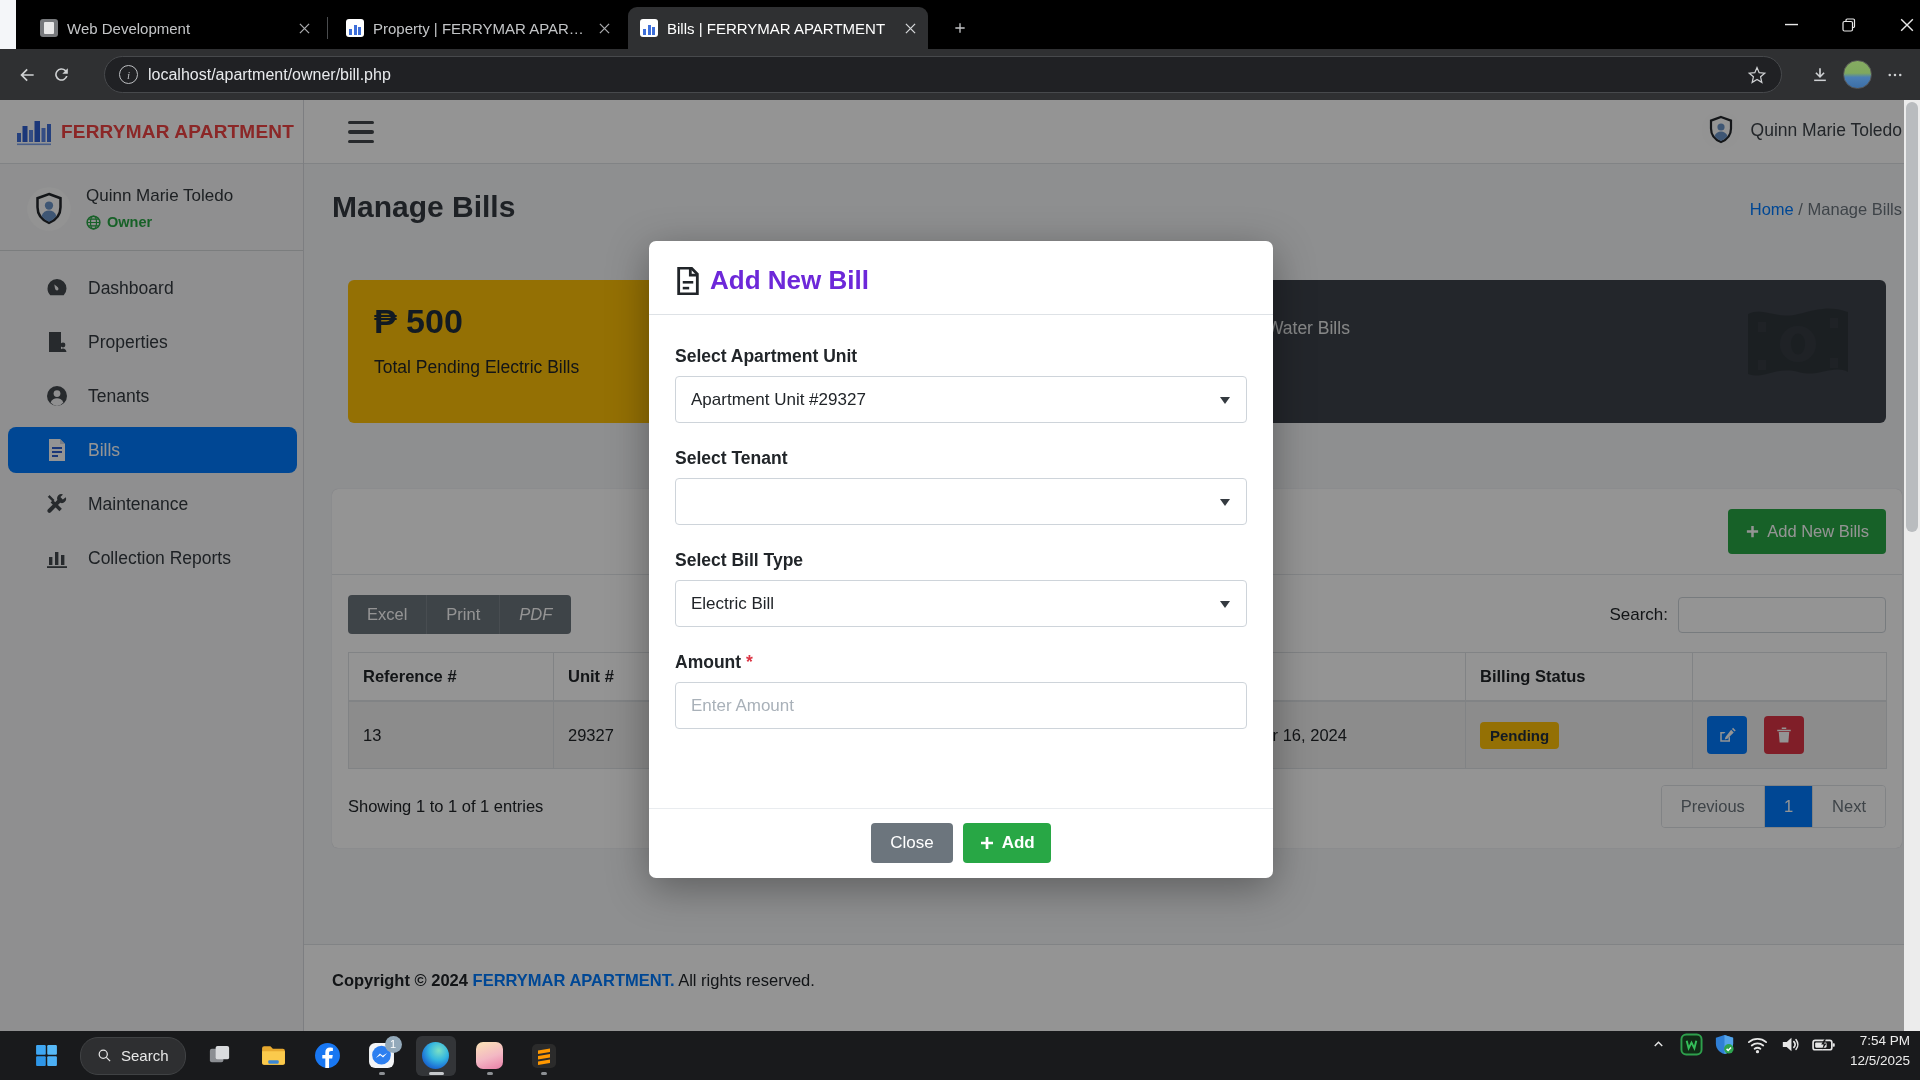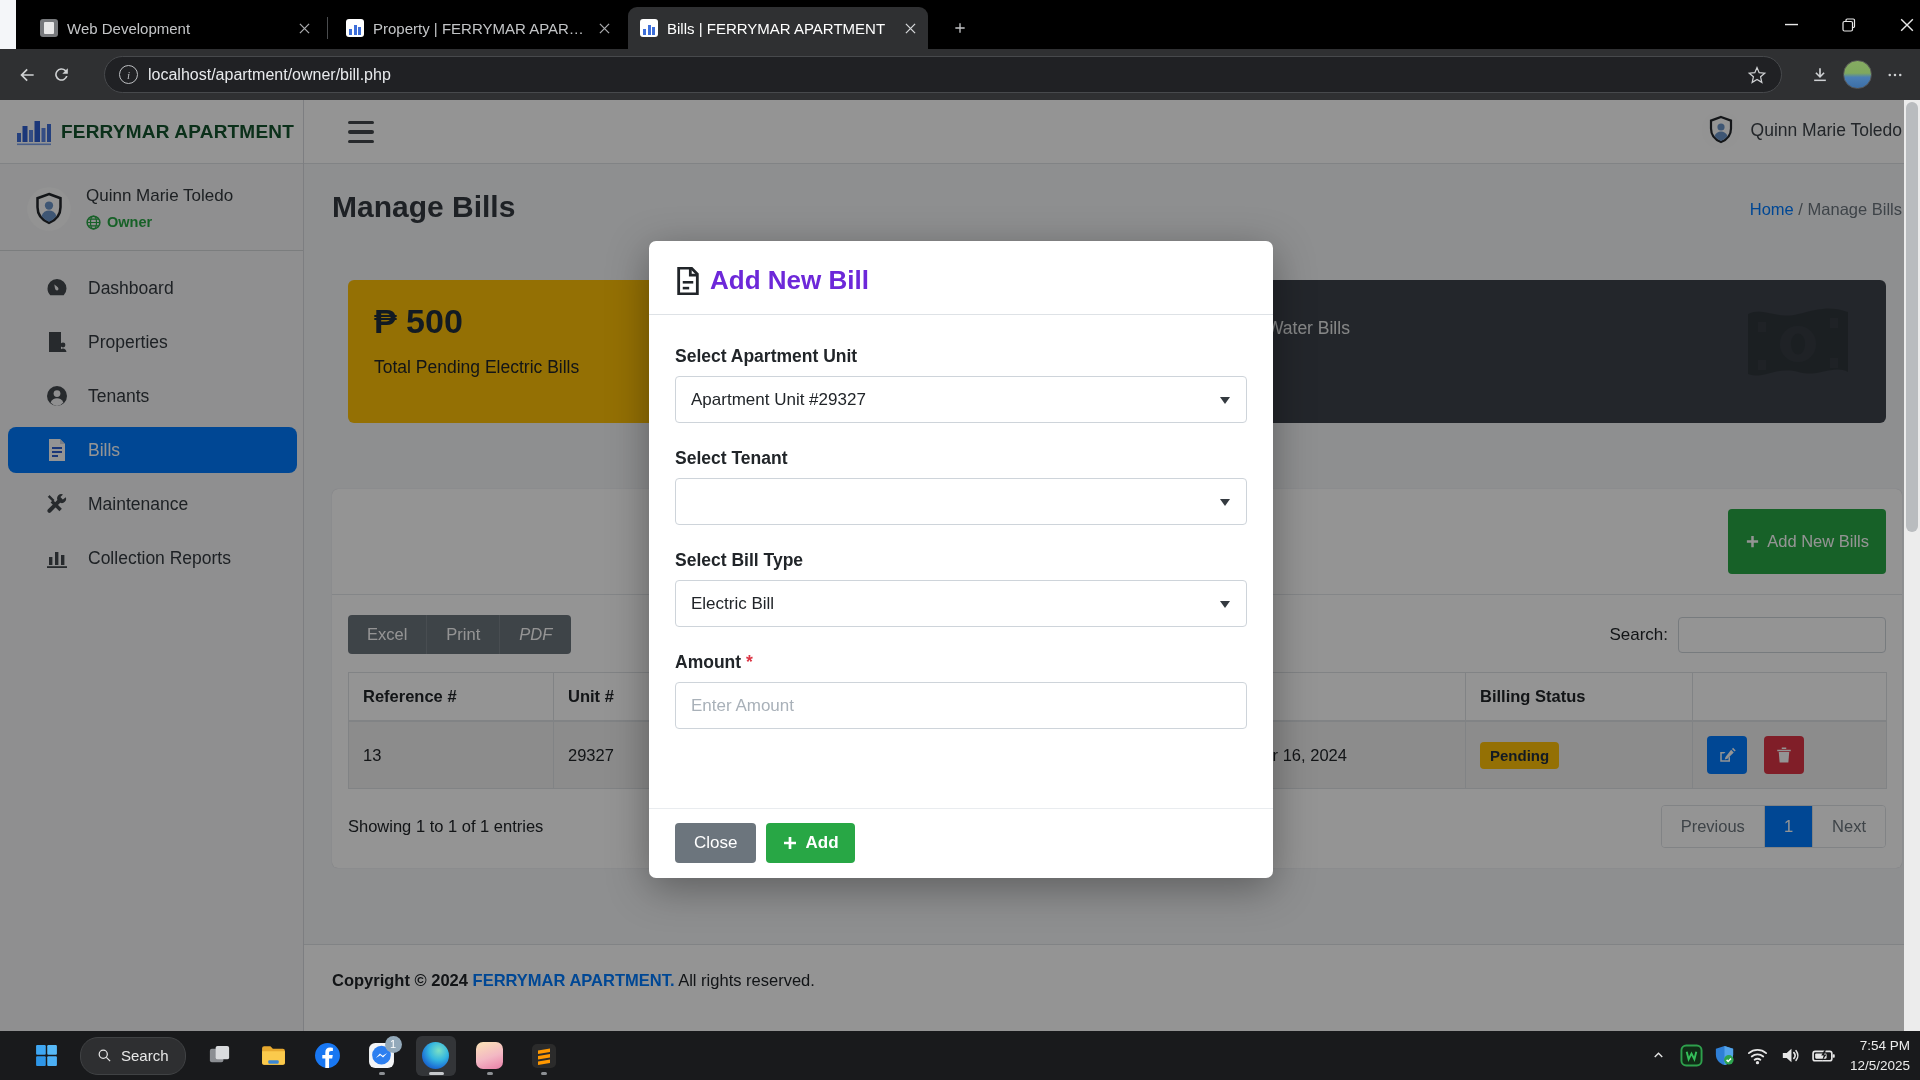--- a/index.html
+++ b/index.html
@@ -35,21 +35,21 @@
   .page{position:absolute;top:100px;left:0;width:1920px;height:931px;background:#f4f6f9;overflow:hidden;}
   .dim{position:absolute;inset:0;background:rgba(0,0,0,0.42);z-index:5;}
 
   .app-header{position:absolute;top:0;left:304px;width:1616px;height:64px;background:#fff;border-bottom:1px solid #dee2e6;box-sizing:border-box;}
   .hamburger{position:absolute;left:44px;top:21px;width:26px;height:22px;display:flex;flex-direction:column;justify-content:space-between;}
   .hamburger i{display:block;height:3.4px;background:#44484c;border-radius:2px;}
   .hdr-user{position:absolute;right:18px;top:10px;display:flex;align-items:center;gap:10px;color:#3d4349;font-size:17.5px;}
 
   .sidebar{position:absolute;top:0;left:0;width:304px;height:931px;background:#f6f7f8;border-right:1px solid #d8dade;box-sizing:border-box;}
   .brand{height:64px;display:flex;align-items:center;gap:9px;padding-left:16px;background:#fff;border-bottom:1px solid #dee2e6;box-sizing:border-box;}
-  .brand-name{font-size:19px;font-weight:bold;color:#14532d;letter-spacing:.2px;}
+  .brand-name{font-size:19px;font-weight:bold;color:#ef4444;letter-spacing:.2px;}
   .user-panel{padding:22px 16px 18px 26px;border-bottom:1px solid #d5d7da;display:flex;gap:14px;}
   .up-name{font-size:17px;color:#33383d;}
   .up-role{display:flex;align-items:center;gap:6px;margin-top:8px;color:#28a745;font-size:14.5px;font-weight:bold;}
   .menu{padding:14px 6px 0 8px;}
   .menu-item{height:46px;margin-bottom:8px;display:flex;align-items:center;gap:18px;padding-left:36px;color:#343a40;font-size:17.5px;border-radius:8px;}
   .menu-item .mi{width:26px;display:flex;justify-content:center;flex:none;}
   .menu-item.active{background:#007bff;color:#fff;}
 
   .content{position:absolute;left:304px;top:64px;width:1616px;box-sizing:border-box;padding:28px 18px 0 28px;}
   .c-head{display:flex;justify-content:space-between;align-items:flex-start;}
@@ -63,21 +63,21 @@
   .sb-dark{background:#3d434b;}
   .sb-amount{font-size:34px;font-weight:bold;color:#1f2d3d;}
   .sb-dark .sb-amount{color:#fff;}
   .sb-label{font-size:17.5px;color:#212529;margin-top:16px;}
   .sb-dark .sb-label{color:rgba(255,255,255,.88);}
   .sb-watermark{position:absolute;right:34px;top:22px;opacity:.55;}
 
   .tablecard{margin-top:66px;background:#fff;border-radius:6px;box-shadow:0 0 1px rgba(0,0,0,.2);}
   .tc-header{display:flex;justify-content:flex-end;padding:20px 16px;border-bottom:1px solid #e4e7ea;}
   .btn{display:inline-flex;align-items:center;gap:7px;border:none;border-radius:4px;font-size:16.5px;font-family:inherit;cursor:default;}
-  .btn-success{background:#28a745;color:#fff;padding:23px 17px;}
+  .btn-success{background:#28a745;color:#fff;padding:13px 17px;}
   .tc-body{padding:16px 16px 20px;}
   .toolbar{display:flex;justify-content:space-between;align-items:center;margin-top:4px;}
   .export-group{display:flex;border-radius:4px;overflow:hidden;align-items:center;}
   .export-group .ebtn{background:#6c757d;color:#fff;font-size:16.5px;padding:10px 19px;border-right:1px solid rgba(255,255,255,.12);}
   .export-group .ebtn:last-child{border-right:none;font-style:italic;}
   .searchbox{display:flex;align-items:center;gap:10px;font-size:17px;color:#212529;}
   .searchbox input{width:208px;height:36px;border:1px solid #ced4da;border-radius:4px;box-sizing:border-box;padding:0 8px;font-size:16px;font-family:inherit;}
 
   table.bills{border-collapse:collapse;table-layout:fixed;width:1538px;margin-top:18px;font-size:16.5px;color:#212529;}
   table.bills th,table.bills td{border:1px solid #dee2e6;padding:14px 14px;text-align:left;overflow:hidden;white-space:nowrap;}
@@ -107,34 +107,34 @@
   .modal{position:absolute;left:649px;top:141px;width:624px;height:637px;background:#fff;border-radius:7px;z-index:10;box-shadow:0 10px 40px rgba(0,0,0,.35);box-sizing:border-box;}
   .m-header{display:flex;align-items:center;gap:9px;padding:24px 26px 18px;border-bottom:1px solid #dee2e6;}
   .m-title{font-size:26px;font-weight:bold;color:#6d28d9;}
   .m-body{padding:6px 26px 0;}
   .m-label{font-size:17.5px;font-weight:bold;color:#212529;margin-top:25px;}
   .m-label .req{color:#dc3545;margin-left:5px;}
   .sel{position:relative;margin-top:9px;height:47px;border:1px solid #ced4da;border-radius:4px;display:flex;align-items:center;padding:0 38px 0 15px;font-size:17px;color:#212529;box-sizing:border-box;background:#fff;}
   .sel:after{content:"";position:absolute;right:16px;top:20px;border-left:5.5px solid transparent;border-right:5.5px solid transparent;border-top:7px solid #343a40;}
   .m-input{margin-top:9px;width:100%;height:47px;border:1px solid #ced4da;border-radius:4px;box-sizing:border-box;padding:0 15px;font-size:17px;font-family:inherit;color:#212529;}
   .m-input::placeholder{color:#a9b1b9;}
-  .m-footer{position:absolute;left:0;right:0;bottom:0;border-top:1px solid #e9ecef;padding:14px 26px 15px;display:flex;justify-content:flex-start;gap:10px;}
+  .m-footer{position:absolute;left:0;right:0;bottom:0;border-top:1px solid #e9ecef;padding:14px 26px 15px;display:flex;justify-content:center;gap:10px;}
   .btn-secondary{background:#6c757d;color:#fff;padding:10px 19px;font-size:17px;}
   .btn-add{background:#28a745;color:#fff;padding:10px 16px;font-size:17px;font-weight:bold;}
 
   
   .taskbar{position:absolute;left:0;top:1031px;width:1920px;height:49px;background:#191a1c;z-index:50;}
   .tb-left{position:absolute;left:26px;top:0;height:49px;display:flex;align-items:center;gap:14px;}
   .tb-ic{width:40px;height:40px;display:flex;align-items:center;justify-content:center;position:relative;border-radius:6px;flex:none;}
   .tb-ic.running:after{content:"";position:absolute;bottom:1px;left:17px;width:6px;height:3px;border-radius:2px;background:#8d9094;}
   .tb-ic.active-app{background:#333538;}
   .tb-ic.active-app:after{content:"";position:absolute;bottom:1px;left:13px;width:15px;height:3px;border-radius:2px;background:#c6c9cc;}
   .searchpill{height:36px;background:#2e2f31;border:1px solid #404244;border-radius:18px;display:flex;align-items:center;gap:9px;padding:0 16px;color:#e8e8e8;font-size:15px;}
   .badge1{position:absolute;top:0;right:0;width:17px;height:17px;border-radius:50%;background:#93a9ba;color:#fff;font-size:11px;display:flex;align-items:center;justify-content:center;}
-  .tray{position:absolute;right:10px;top:0;height:49px;display:flex;align-items:center;gap:7px;}
+  .tray{position:absolute;right:10px;top:0;height:49px;display:flex;align-items:flex-start;gap:7px;}
   .tray-ic{width:26px;height:26px;display:flex;align-items:center;justify-content:center;}
   .clock{color:#ececec;font-size:13.5px;text-align:right;line-height:1.45;margin-left:6px;}
 </style>
 </head>
 <body>
 
 <div class="stage">
 
   <div class="tabbar">
     <div class="tab" style="left:12px;width:294px;">

